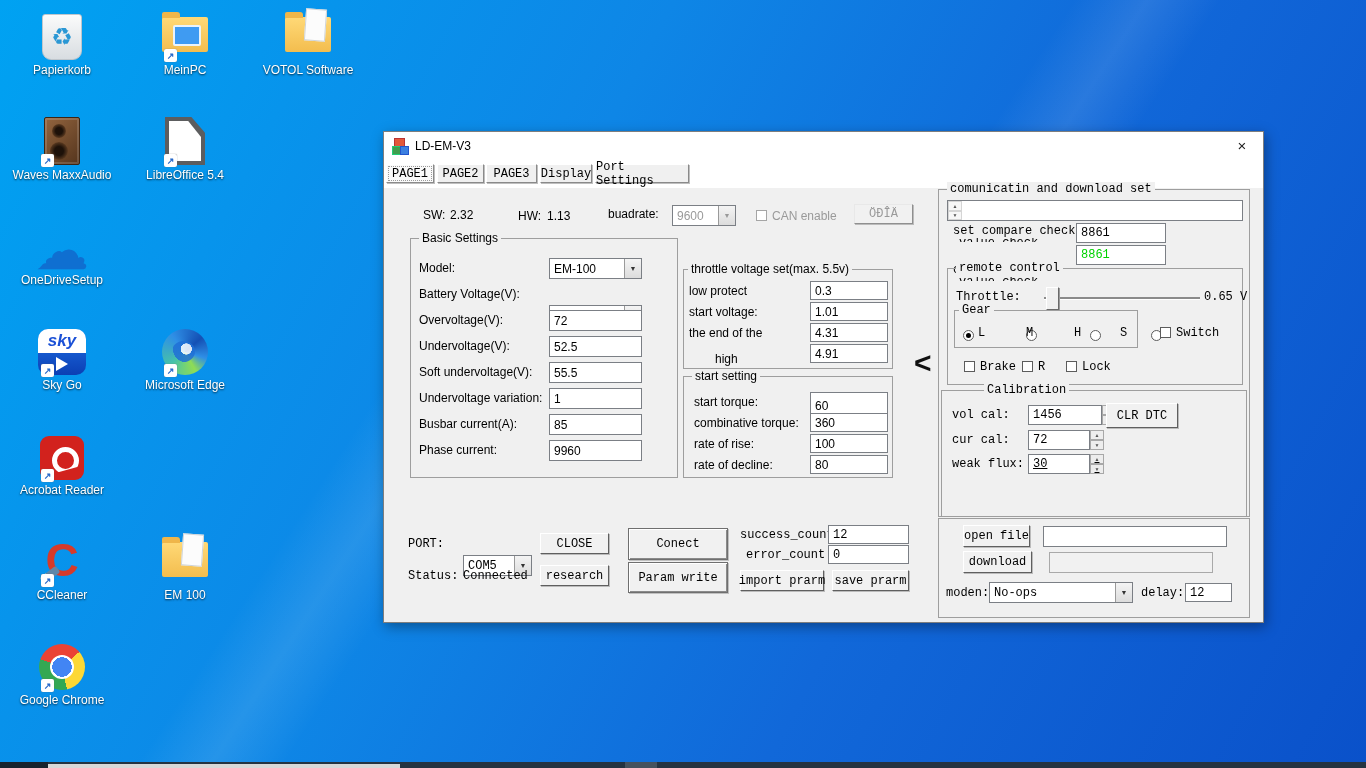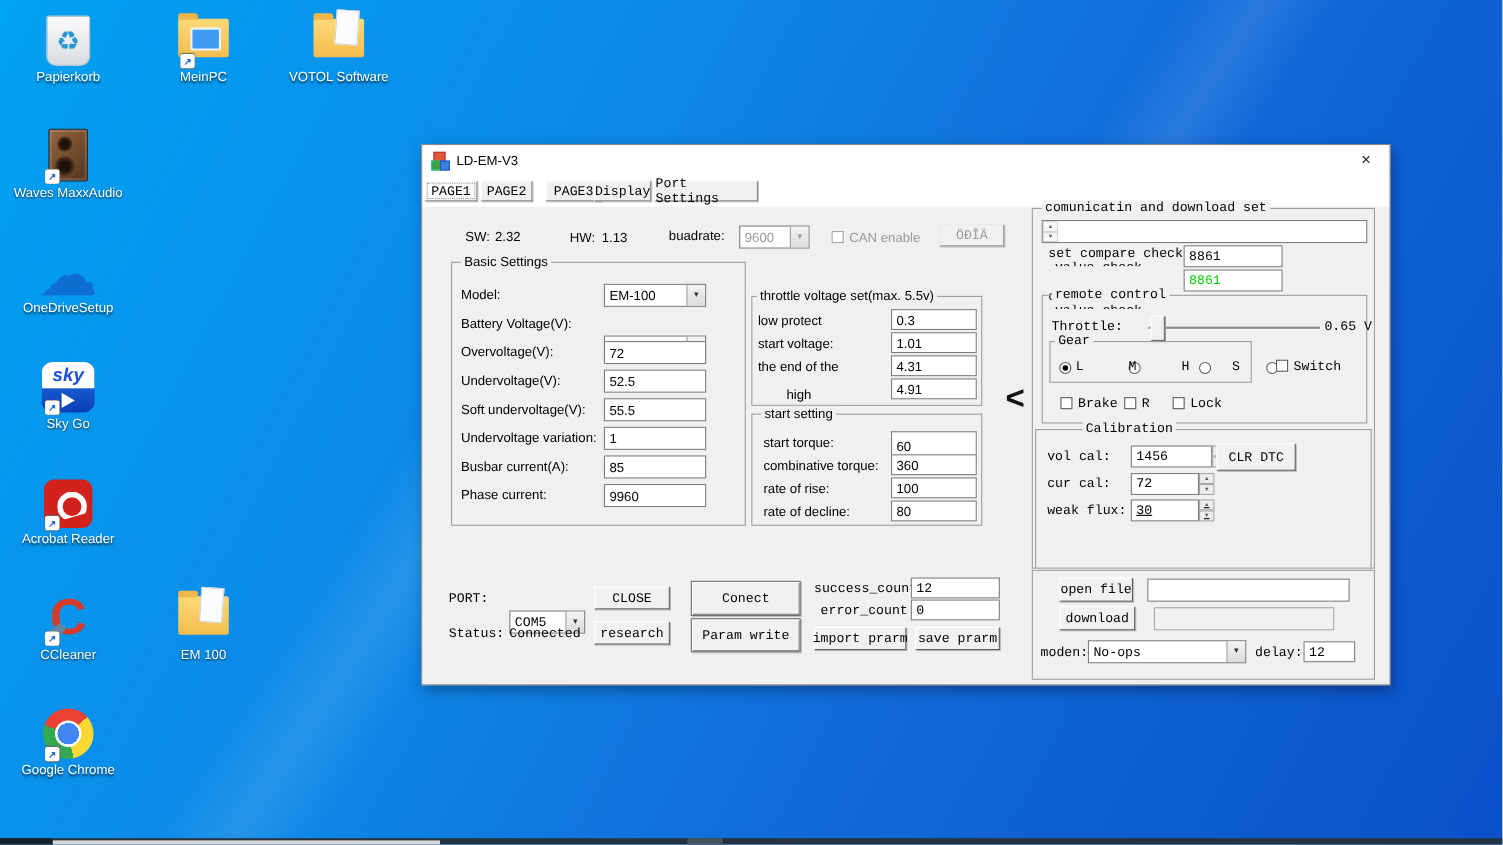--- a/index.html
+++ b/index.html
@@ -125,34 +125,48 @@
       </div>
     <div class="dlabel">VOTOL Software</div>
   </div>
   <div class="dicon" style="left:7px;top:113px">
     <div class="dart">
         <div class="ic-speaker"></div>
         <span class="badge"></span>
       </div>
     <div class="dlabel">Waves MaxxAudio</div>
   </div>
+  <div class="dicon" style="left:130px;top:113px">
+    <div class="dart">
+        <div class="ic-libre"></div>
+        <span class="badge"></span>
+      </div>
+    <div class="dlabel">LibreOffice 5.4</div>
+  </div>
   <div class="dicon" style="left:7px;top:218px">
     <div class="dart">
         <div class="ic-cloud">☁</div>
       </div>
     <div class="dlabel">OneDriveSetup</div>
   </div>
   <div class="dicon" style="left:7px;top:323px">
     <div class="dart">
         <div class="ic-sky">
           <span class="sky-word">sky</span>
         </div>
         <span class="badge"></span>
       </div>
     <div class="dlabel">Sky Go</div>
+  </div>
+  <div class="dicon" style="left:130px;top:323px">
+    <div class="dart">
+        <div class="ic-edge"></div>
+        <span class="badge"></span>
+      </div>
+    <div class="dlabel">Microsoft Edge</div>
   </div>
   <div class="dicon" style="left:7px;top:428px">
     <div class="dart">
         <div class="ic-acrobat"></div>
         <span class="badge"></span>
       </div>
     <div class="dlabel">Acrobat Reader</div>
   </div>
   <div class="dicon" style="left:7px;top:533px">
     <div class="dart">
@@ -182,21 +196,21 @@
           <span class="a2"></span>
           <span class="a3"></span>
         </span>
       <span class="wtitle">LD-EM-V3</span>
       <span class="wclose">×</span>
     </div>
 
     <div class="tabstrip">
       <div class="tab active mono" style="left:2px;width:48px;">PAGE1</div>
       <div class="tab mono" style="left:53px;width:47px;">PAGE2</div>
-      <div class="tab mono" style="left:112px;width:51px;">PAGE3</div>
+      <div class="tab mono" style="left:102px;width:51px;">PAGE3</div>
       <div class="tab mono" style="left:156px;width:52px;">Display</div>
       <div class="tab mono" style="left:211px;width:94px;">Port Settings</div>
     </div>
 
     <div class="content">
 
       <span class="abs sans lbl" style="left:39px;top:20px;">SW:</span>
       <span class="abs sans lbl" style="left:66px;top:20px;">2.32</span>
       <span class="abs sans lbl" style="left:134px;top:21px;">HW:</span>
       <span class="abs sans lbl" style="left:163px;top:21px;">1.13</span>

